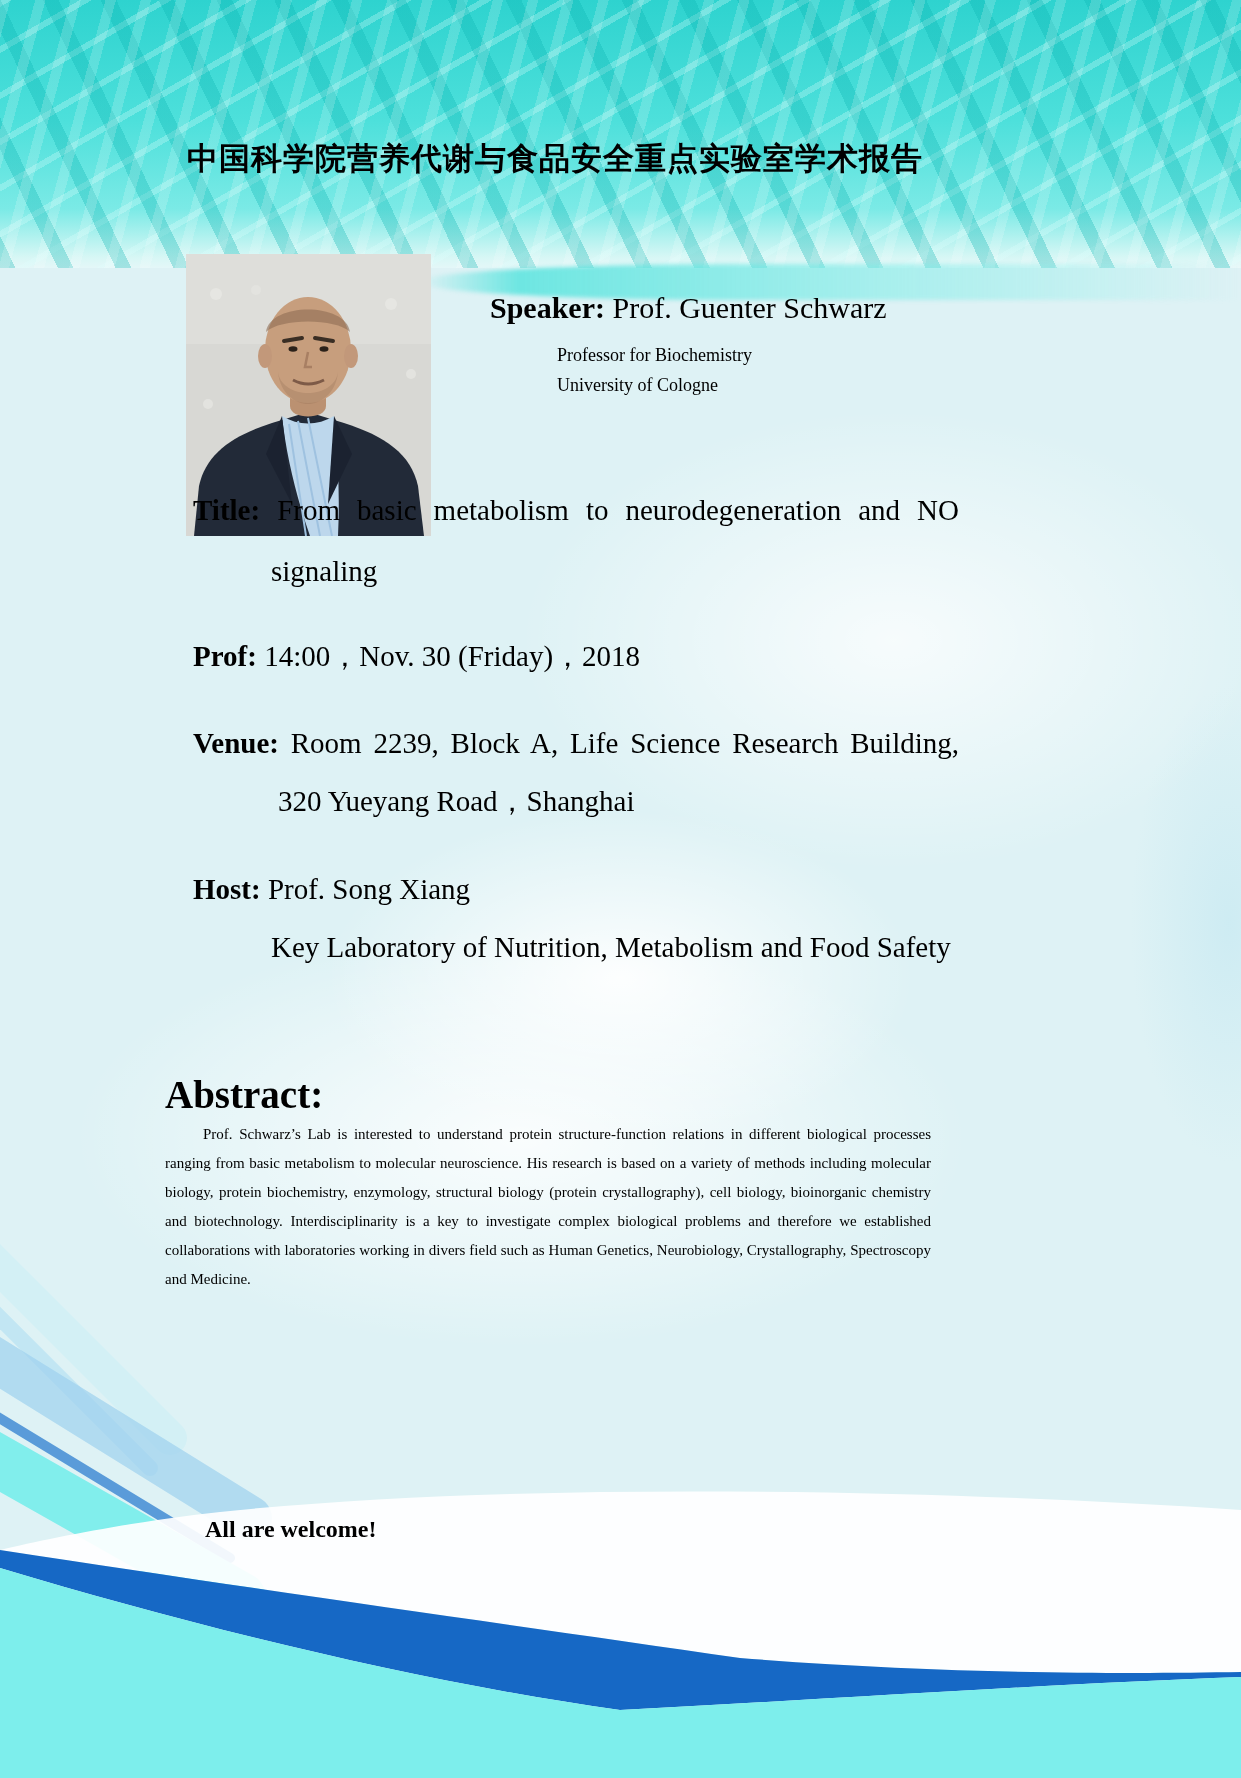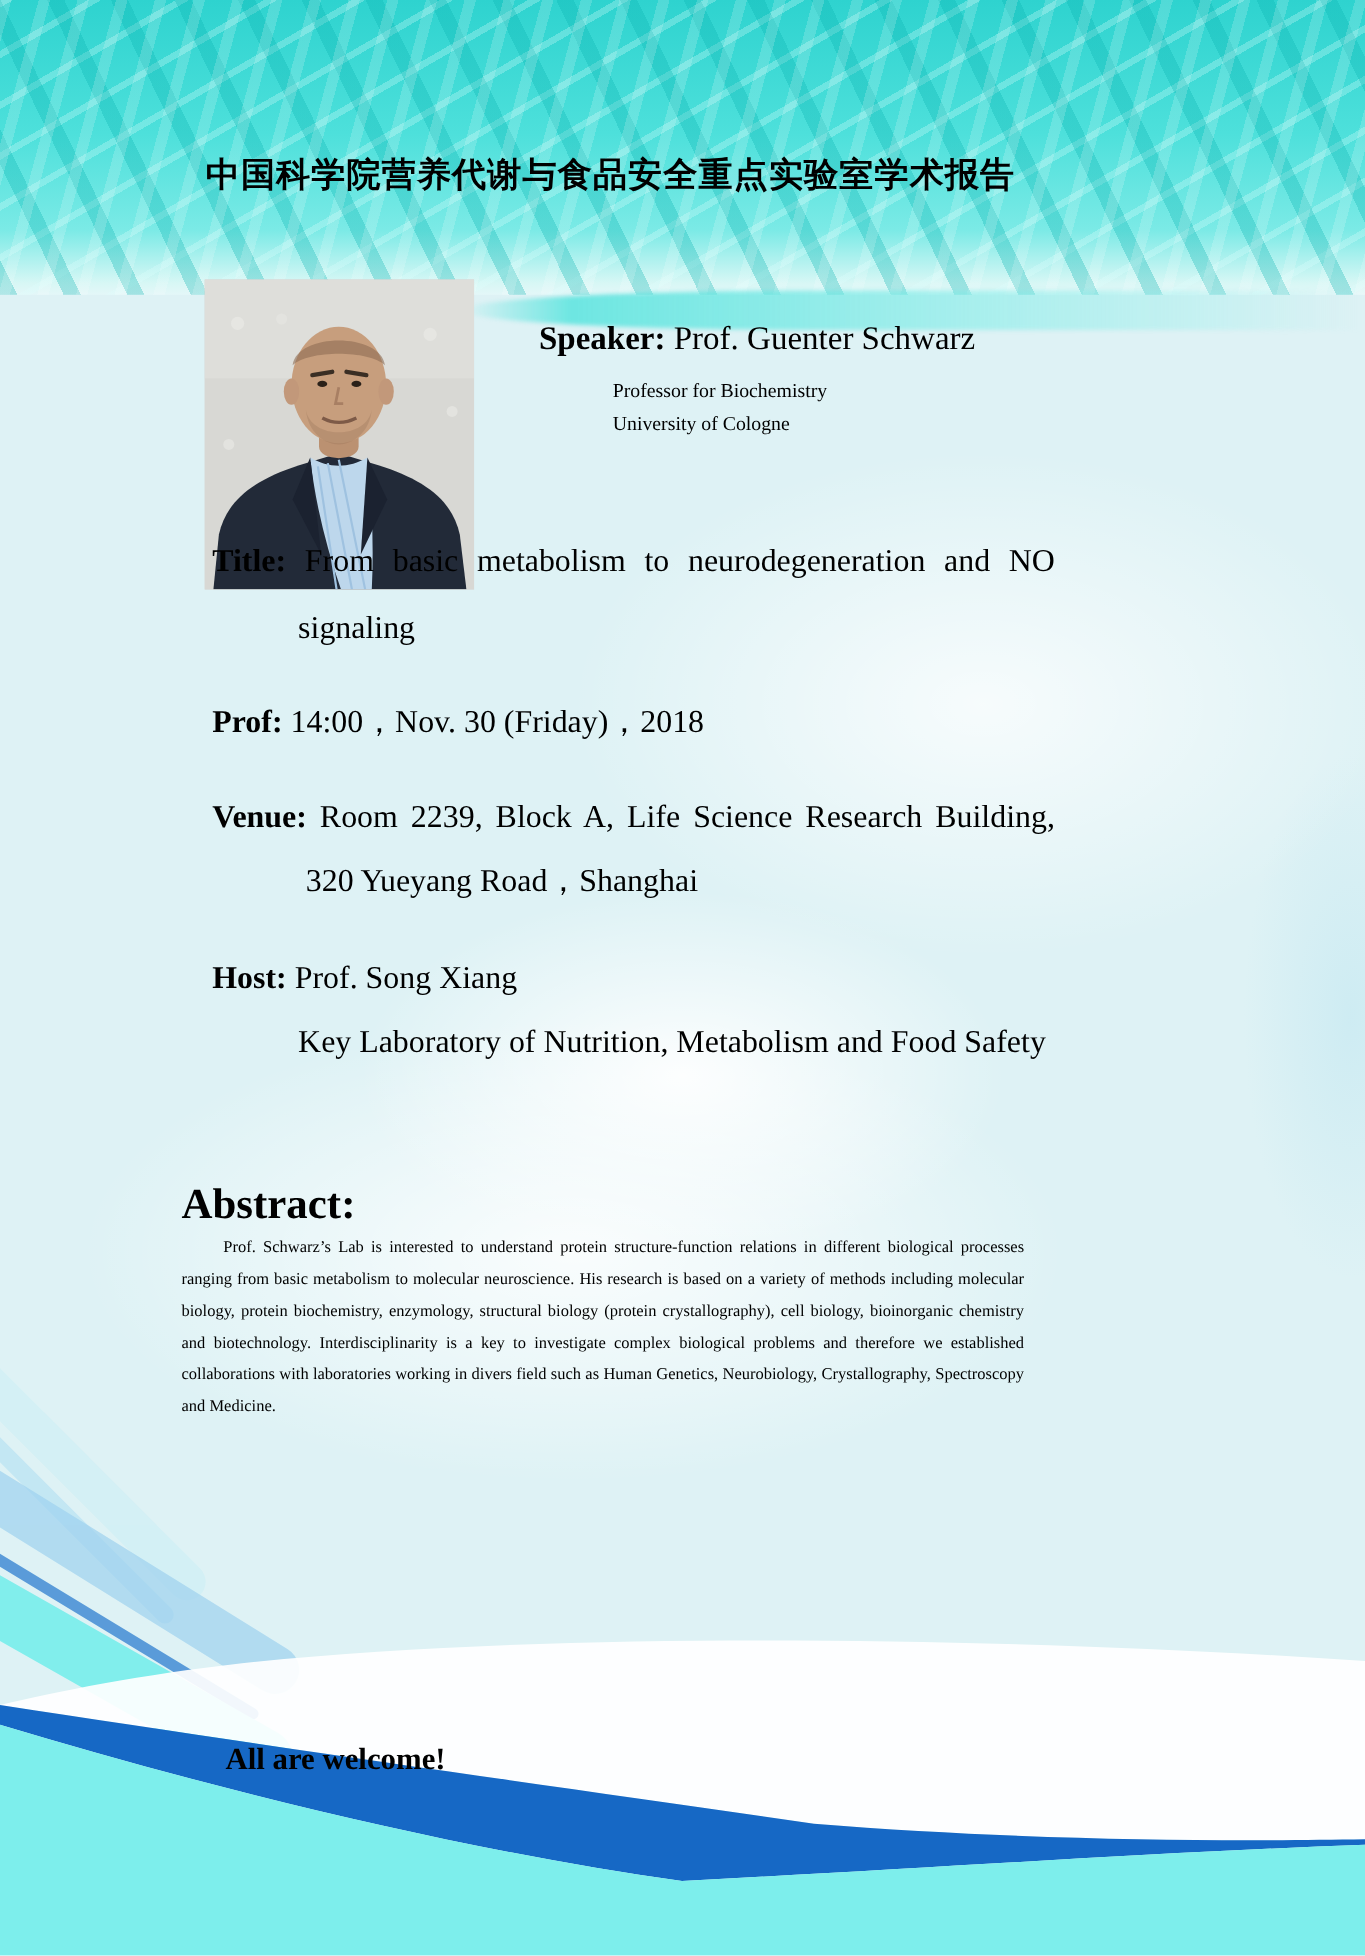--- a/index.html
+++ b/index.html
@@ -54,21 +54,21 @@
   .field-venue{top:725px;}
   .field-venue .cont{margin-top:22px;margin-left:85px;}
   .field-host{top:871px;}
   .field-host .cont{margin-top:22px;margin-left:78px;}
   .abstract-head{position:absolute;left:165px;top:1072px;font-size:39px;}
   .abstract-text{
     position:absolute;left:165px;top:1120px;width:766px;margin:0;
     font-size:15px;line-height:29px;text-align:justify;text-indent:38px;
   }
   .waves{position:absolute;left:0;top:1218px;width:1241px;height:560px;pointer-events:none;}
-  .welcome{position:absolute;left:205px;top:1584px;font-size:28px;z-index:5;}
+  .welcome{position:absolute;left:205px;top:1516px;font-size:24px;z-index:5;}
 </style>
 </head>
 <body>
 
 <div class="canvas">
 
   <div class="banner">
     <div class="banner-title">中国科学院营养代谢与食品安全重点实验室学术报告</div>
   </div>
   <div class="banner-streak"></div>

